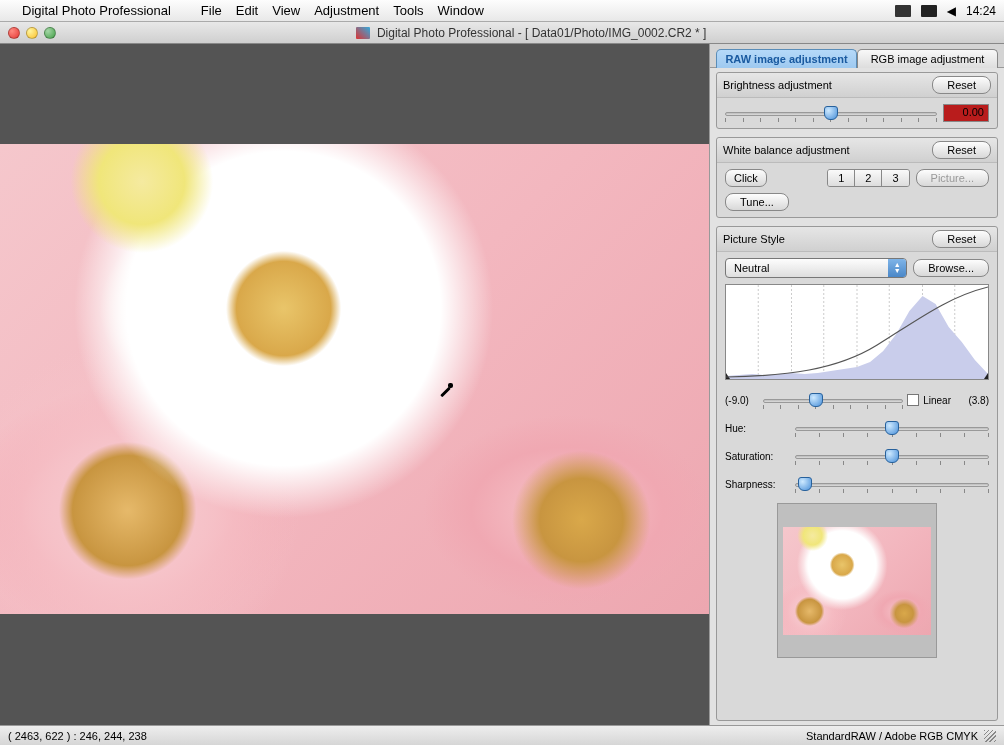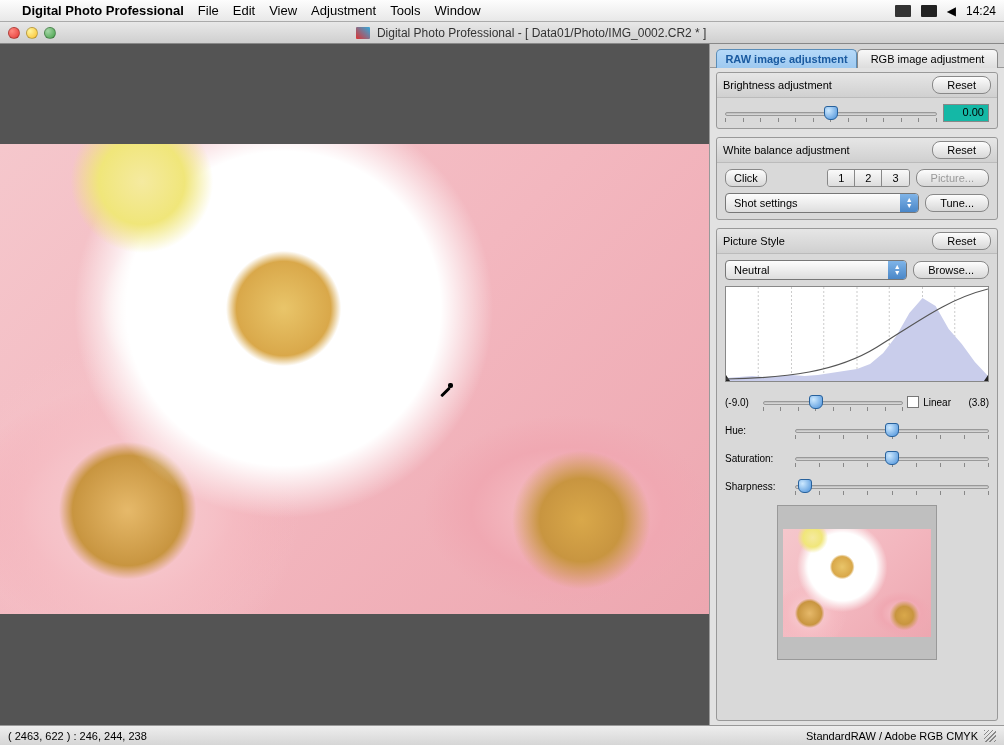--- a/index.html
+++ b/index.html
@@ -1,21 +1,21 @@
 <!DOCTYPE html>
 <html><head>
 <meta charset="utf-8">
 <style>
 * { margin: 0; padding: 0; box-sizing: border-box; font-family: "Lucida Grande", Helvetica, Arial, sans-serif; }
 body { width: 1004px; height: 745px; background: #e8e8e8; overflow: hidden; }
 
 
 .menubar { height: 22px; background: linear-gradient(#fdfdfd, #e8e8e8); border-bottom: 1px solid #aaa; display: flex; align-items: center; font-size: 13px; padding: 0 8px; }
 .menubar .apple { font-size: 15px; margin-right: 14px; color: #333; }
-.menubar .app-name { font-weight: bold; margin-right: 14px; }
+.menubar .app-name { font-weight: normal; margin-right: 30px; }
 .menubar .menu-item { margin-right: 14px; cursor: default; }
 .menubar .spacer { flex: 1; }
 .menubar .right-item { margin-left: 10px; font-size: 12px; }
 .menubar .status-icon { width: 16px; height: 12px; display: inline-block; background: #333; vertical-align: middle; border-radius: 1px; }
 
 
 .titlebar { height: 22px; background: linear-gradient(#e8e8e8, #cfcfcf); border-bottom: 1px solid #888; display: flex; align-items: center; padding: 0 8px; font-size: 12px; }
 .traffic { display: flex; gap: 6px; margin-right: 10px; }
 .traffic span { width: 12px; height: 12px; border-radius: 50%; border: 1px solid rgba(0,0,0,0.25); }
 .tl-red { background: radial-gradient(circle at 30% 30%, #ff8a80, #e53935); }
@@ -47,21 +47,21 @@
 .mac-btn.disabled { color: #999; }
 .mac-btn-sq { border: 1px solid #888; border-radius: 7px; background: linear-gradient(#fdfdfd,#d8d8d8); padding: 2px 8px; font-size: 11px; cursor: default; }
 
 .slider-row { display: flex; align-items: center; gap: 6px; }
 .h-slider { flex: 1; height: 18px; position: relative; }
 .h-slider .track { position: absolute; top: 8px; left: 0; right: 0; height: 4px; background: linear-gradient(#bbb,#ddd); border: 1px solid #999; border-radius: 2px; }
 .h-slider .ticks { position: absolute; top: 14px; left: 0; right: 0; height: 4px; display: flex; justify-content: space-between; }
 .h-slider .ticks span { width: 1px; height: 4px; background: #888; }
 .h-slider .thumb { position: absolute; top: 2px; width: 14px; height: 14px; margin-left: -7px; background: radial-gradient(circle at 30% 30%, #cde9ff, #4a90d9); border: 1px solid #27619c; border-radius: 3px 3px 6px 6px; }
 
-.value-box { width: 46px; height: 18px; border: 1px solid #888; background: #14b8a6; text-align: right; padding: 1px 4px; font-size: 11px; }
+.value-box { width: 46px; height: 18px; border: 1px solid #888; background: #b91c1c; text-align: right; padding: 1px 4px; font-size: 11px; }
 
 .seg-group { display: flex; border: 1px solid #888; border-radius: 3px; overflow: hidden; }
 .seg { padding: 2px 10px; font-size: 11px; background: linear-gradient(#fafafa,#ddd); border-right: 1px solid #888; }
 .seg:last-child { border-right: none; }
 
 .dropdown { display: flex; align-items: center; border: 1px solid #777; border-radius: 4px; background: linear-gradient(#fdfdfd,#dedede); height: 20px; overflow: hidden; }
 .dropdown .dd-label { flex: 1; padding: 0 8px; font-size: 11px; }
 .dropdown .dd-arrows { width: 18px; height: 100%; background: linear-gradient(#7fb4e8,#4a87c8); display: flex; flex-direction: column; align-items: center; justify-content: center; color: #fff; font-size: 7px; line-height: 6px; }
 
 .row { display: flex; align-items: center; gap: 6px; margin-bottom: 6px; }
@@ -192,24 +192,20 @@
           <button class="mac-btn-sq">Click</button>
           <span style="flex:1"></span>
           <div class="seg-group">
             <div class="seg">1</div>
             <div class="seg">2</div>
             <div class="seg">3</div>
           </div>
           <button class="mac-btn disabled">Picture...</button>
         </div>
         <div class="row" style="margin-bottom:0">
-          <div class="dropdown" style="flex:1">
-            <span class="dd-label">Shot settings</span>
-            <span class="dd-arrows">▲<br>▼</span>
-          </div>
           <button class="mac-btn">Tune...</button>
         </div>
       </div>
     </div>
 
     <div class="section" style="flex:1; overflow:auto">
       <div class="section-header">
         <span class="label">Picture Style</span>
         <button class="mac-btn">Reset</button>
       </div>

